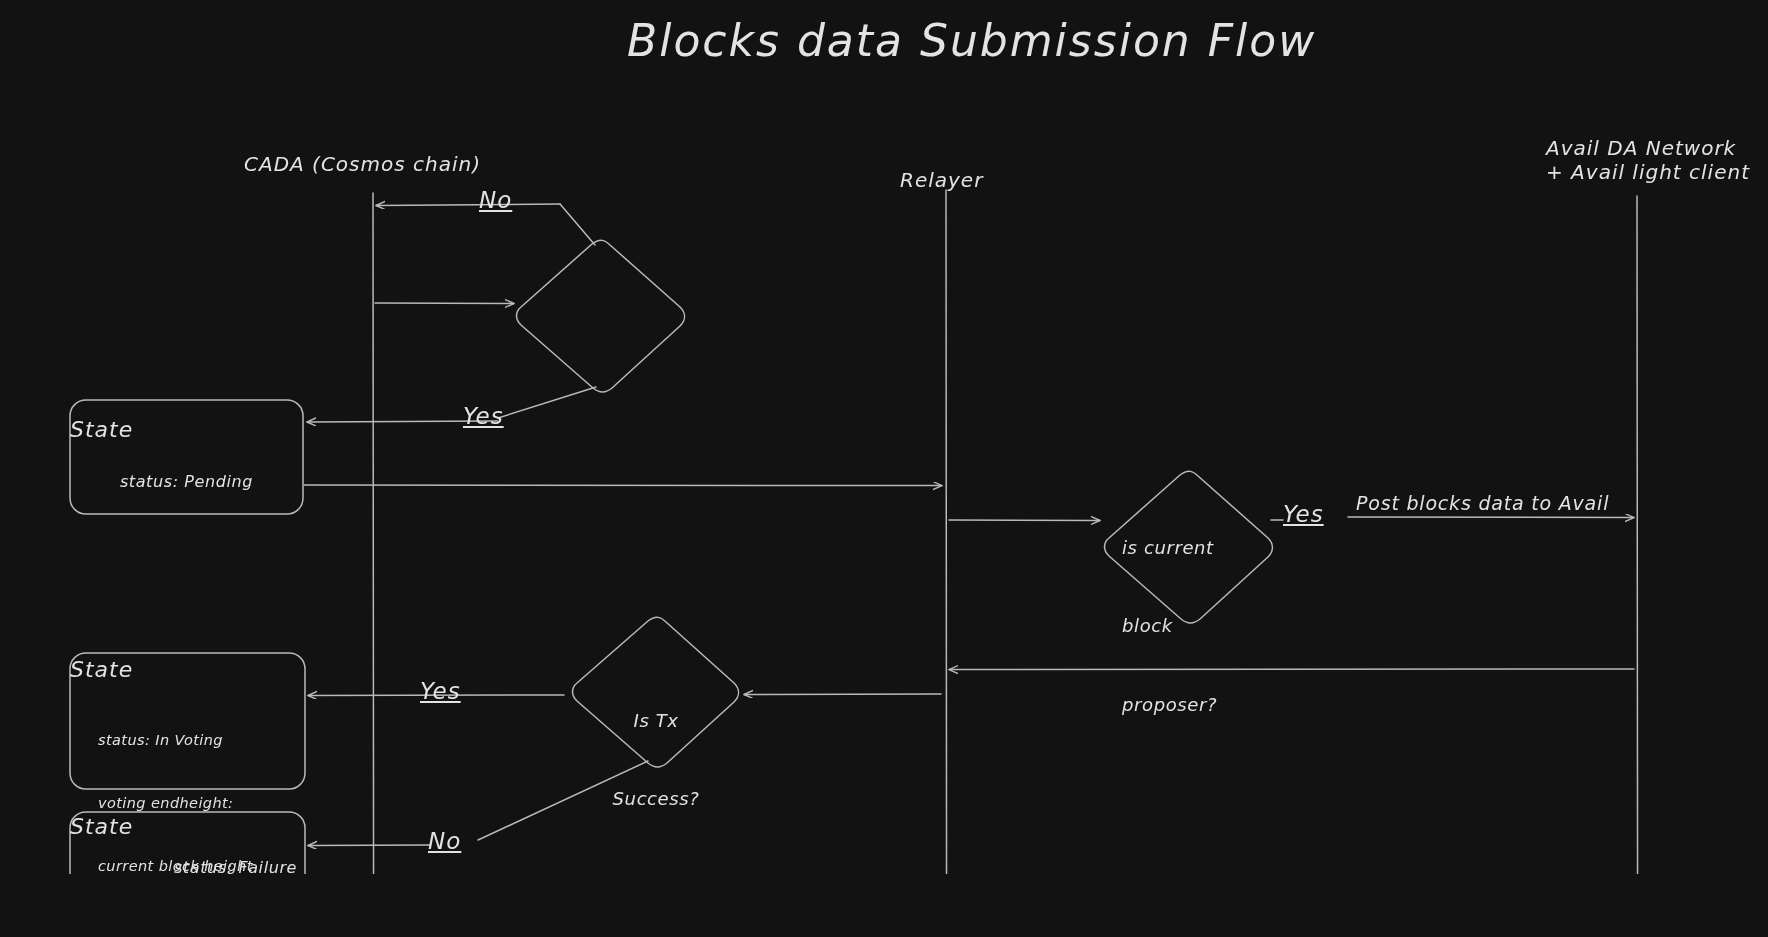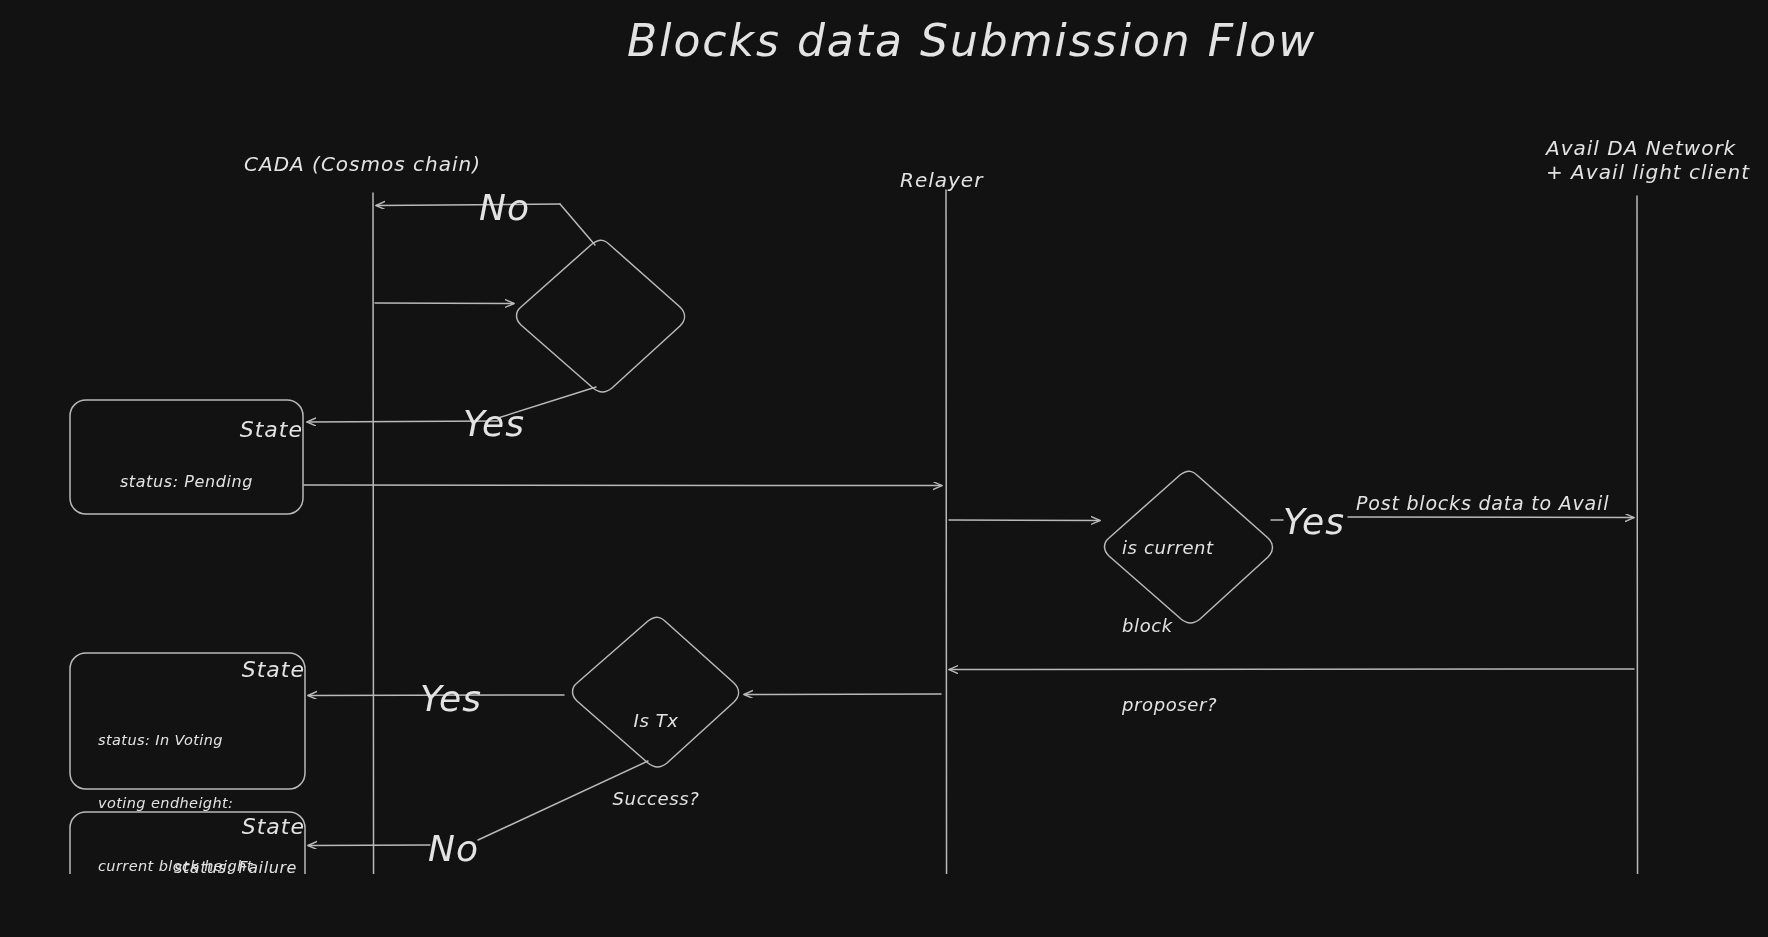--- a/index.html
+++ b/index.html
@@ -38,21 +38,21 @@
   }
   .lifeline-label {
     font-size: 20px;
     font-style: italic;
     letter-spacing: 1px;
     text-align: center;
   }
   .node-title {
     font-size: 22px;
     font-style: italic;
-    text-align: right;
+    text-align: left;
     letter-spacing: 1px;
   }
   .node-sub {
     font-size: 16px;
     font-style: italic;
     text-align: center;
     letter-spacing: 0.6px;
   }
   .node-sub-left {
     font-size: 14.5px;
@@ -69,23 +69,24 @@
     line-height: 1.45;
   }
   .diamond-text-c {
     font-size: 18px;
     font-style: italic;
     letter-spacing: 0.6px;
     text-align: center;
     line-height: 1.45;
   }
   .branch-label {
-    font-size: 36px;
+    font-size: 23px;
     font-style: italic;
     letter-spacing: 1px;
+    text-decoration: underline;
   }
   .edge-label {
     font-size: 19px;
     font-style: italic;
     letter-spacing: 0.8px;
   }
 </style>
 </head>
 <body>
 

